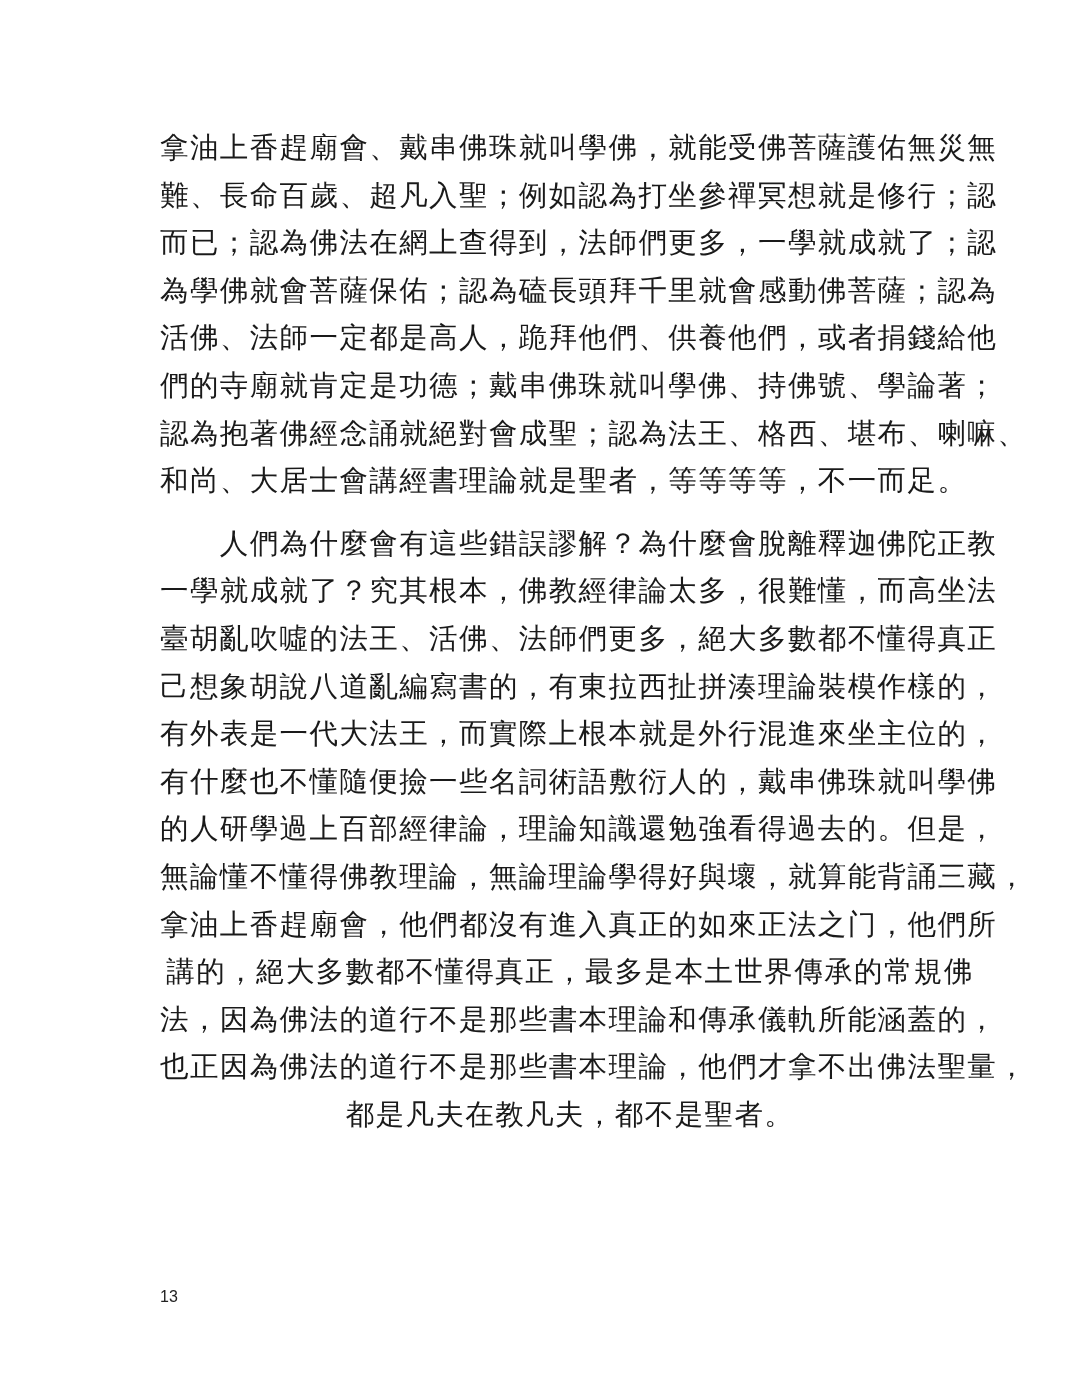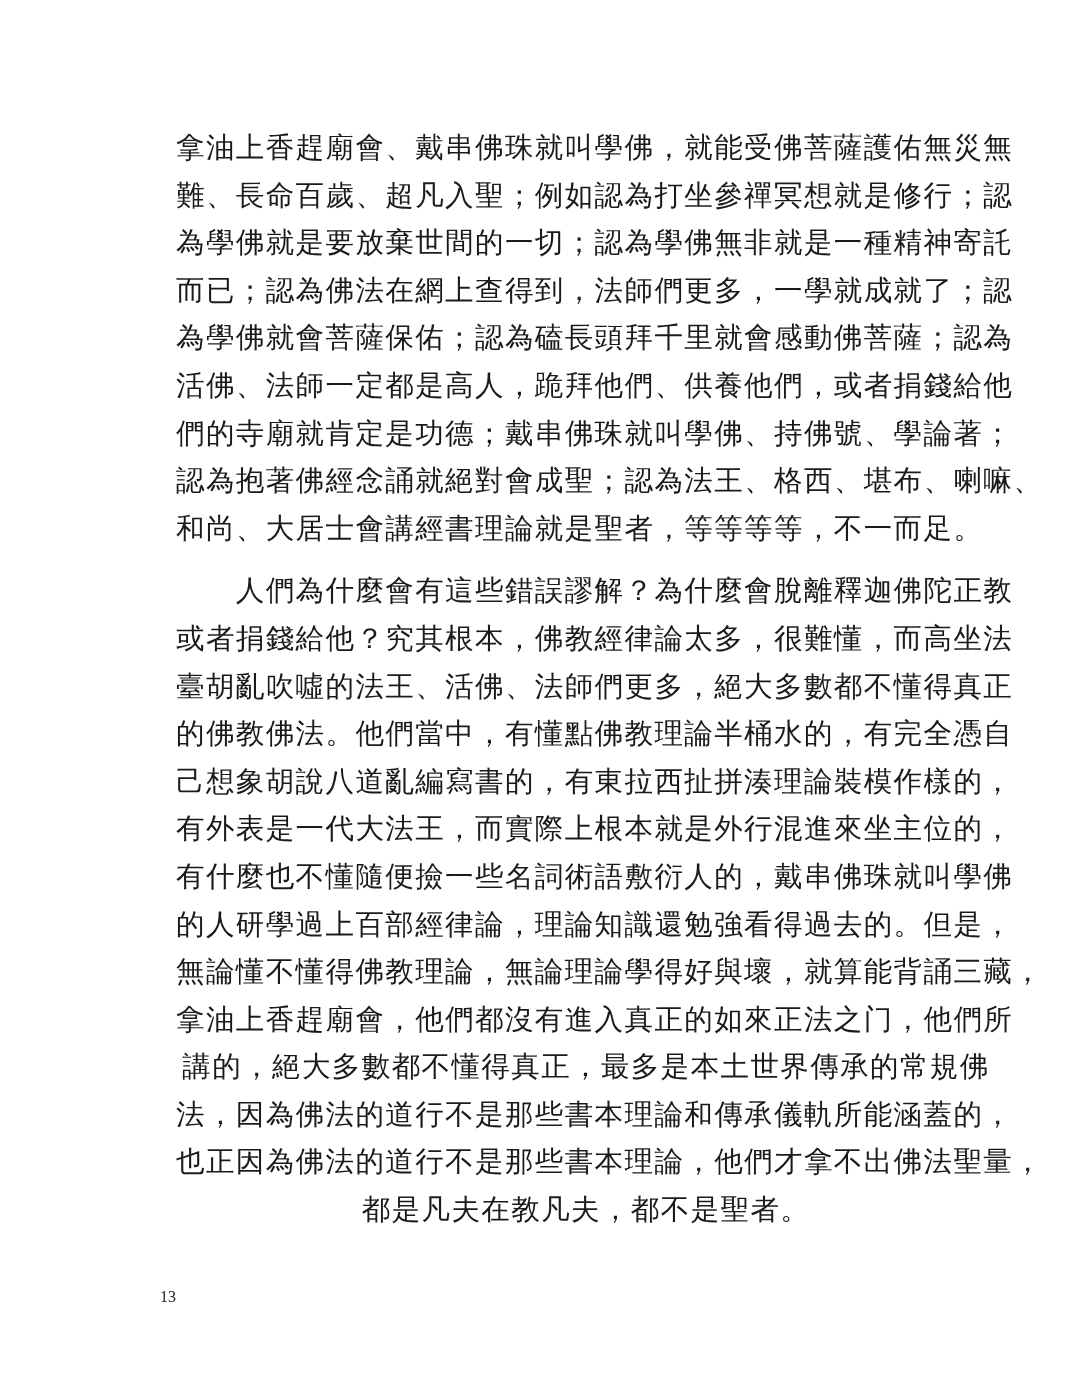--- a/index.html
+++ b/index.html
@@ -4,52 +4,49 @@
 <style>
   html, body { margin: 0; padding: 0; background: #ffffff; }
   body { width: 1080px; height: 1397px; position: relative; overflow: hidden; }
   .page { position: absolute; left: 0; top: 0; width: 1080px; height: 1397px; background: #fff; }
   .body-text {
     position: absolute; left: 160px; top: 124px; width: 820px;
     font-family: "DejaVu Serif", "Liberation Serif", serif;
     color: #1a1a1a;
     font-size: 28.5px;
     letter-spacing: 1.4px;
-    margin-left: 16px;
   }
   .para { margin: 0; }
   .line { display: block; height: 47.6px; line-height: 47.6px; white-space: nowrap; }
   .para + .para { margin-top: 15px; text-align: center; }
   .page-number {
     position: absolute; left: 160px; top: 1288px;
-    font-family: Liberation Serif, serif;
+    font-family: Liberation Sans, sans-serif;
     font-size: 16px; color: #222;
   }
 </style>
 </head>
 <body>
 
 <div class="page">
   <div class="body-text">
     <p class="para">
       <span class="line">拿油上香趕廟會、戴串佛珠就叫學佛，就能受佛菩薩護佑無災無</span>
       <span class="line">難、長命百歲、超凡入聖；例如認為打坐參禪冥想就是修行；認</span>
-      <span class="line">為學佛就是要放棄世間的一切；認為學佛無非就是一種精神寄託</span>
       <span class="line">而已；認為佛法在網上查得到，法師們更多，一學就成就了；認</span>
       <span class="line">為學佛就會菩薩保佑；認為磕長頭拜千里就會感動佛菩薩；認為</span>
       <span class="line">活佛、法師一定都是高人，跪拜他們、供養他們，或者捐錢給他</span>
       <span class="line">們的寺廟就肯定是功德；戴串佛珠就叫學佛、持佛號、學論著；</span>
       <span class="line">認為抱著佛經念誦就絕對會成聖；認為法王、格西、堪布、喇嘛、</span>
       <span class="line">和尚、大居士會講經書理論就是聖者，等等等等，不一而足。</span>
     </p>
     <p class="para">
       <span class="line">　　人們為什麼會有這些錯誤謬解？為什麼會脫離釋迦佛陀正教</span>
-      <span class="line">或者捐錢給他？究其根本，佛教經律論太多，很難懂，而高坐法</span>
+      <span class="line">一學就成就了？究其根本，佛教經律論太多，很難懂，而高坐法</span>
       <span class="line">臺胡亂吹噓的法王、活佛、法師們更多，絕大多數都不懂得真正</span>
-      <span class="line">的佛教佛法。他們當中，有懂點佛教理論半桶水的，有完全憑自</span>
       <span class="line">己想象胡說八道亂編寫書的，有東拉西扯拼湊理論裝模作樣的，</span>
       <span class="line">有外表是一代大法王，而實際上根本就是外行混進來坐主位的，</span>
       <span class="line">有什麼也不懂隨便撿一些名詞術語敷衍人的，戴串佛珠就叫學佛</span>
       <span class="line">的人研學過上百部經律論，理論知識還勉強看得過去的。但是，</span>
       <span class="line">無論懂不懂得佛教理論，無論理論學得好與壞，就算能背誦三藏，</span>
       <span class="line">拿油上香趕廟會，他們都沒有進入真正的如來正法之门，他們所</span>
       <span class="line">講的，絕大多數都不懂得真正，最多是本土世界傳承的常規佛</span>
       <span class="line">法，因為佛法的道行不是那些書本理論和傳承儀軌所能涵蓋的，</span>
       <span class="line">也正因為佛法的道行不是那些書本理論，他們才拿不出佛法聖量，</span>
       <span class="line">都是凡夫在教凡夫，都不是聖者。</span>

